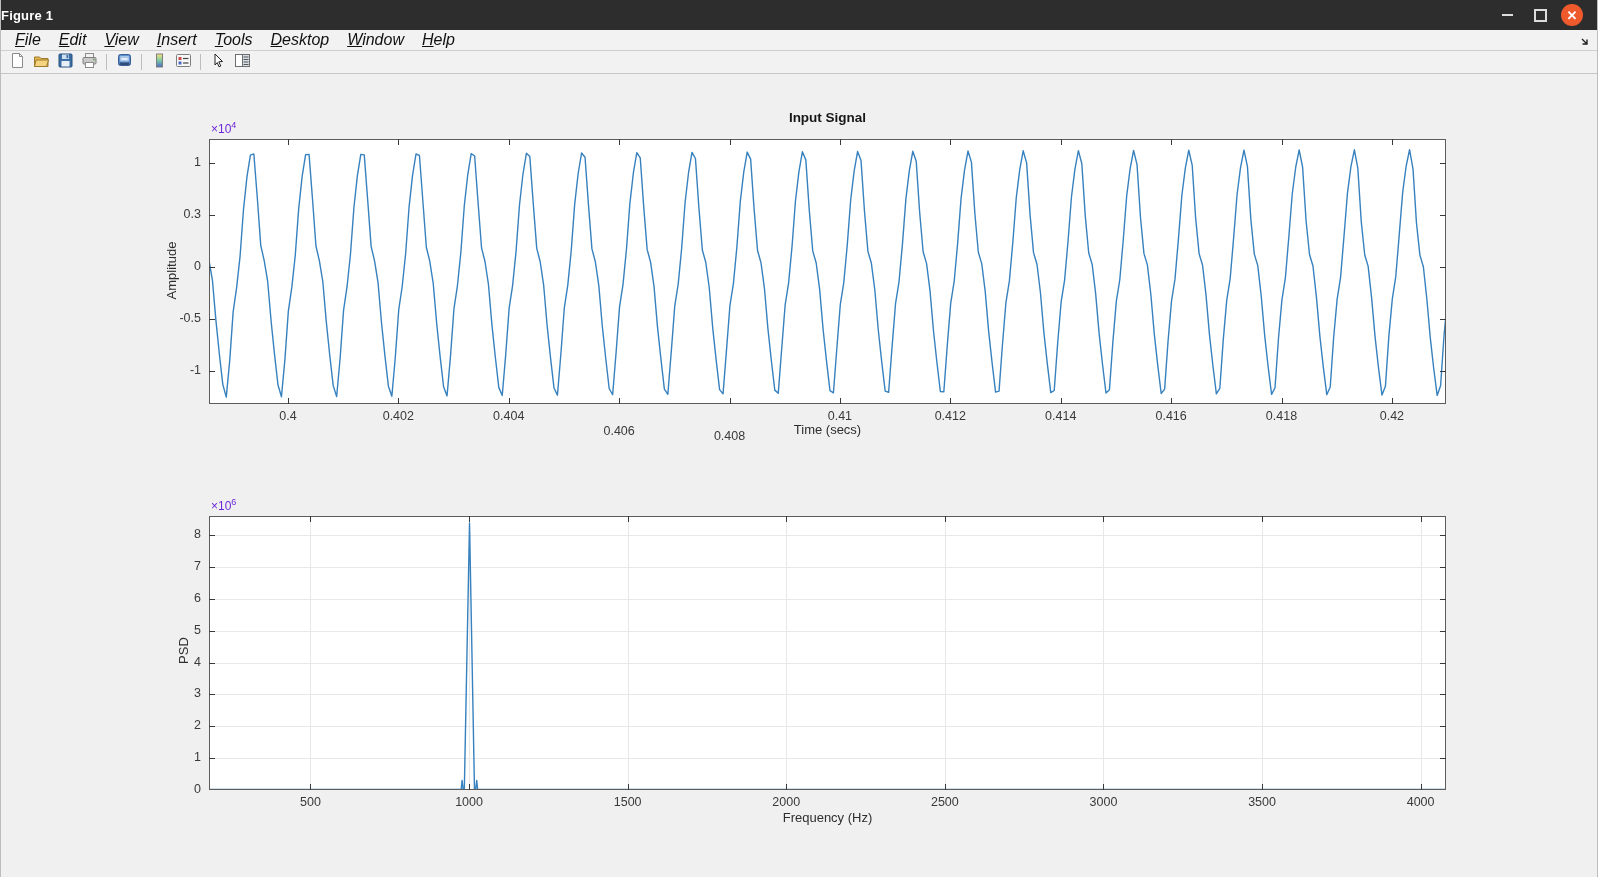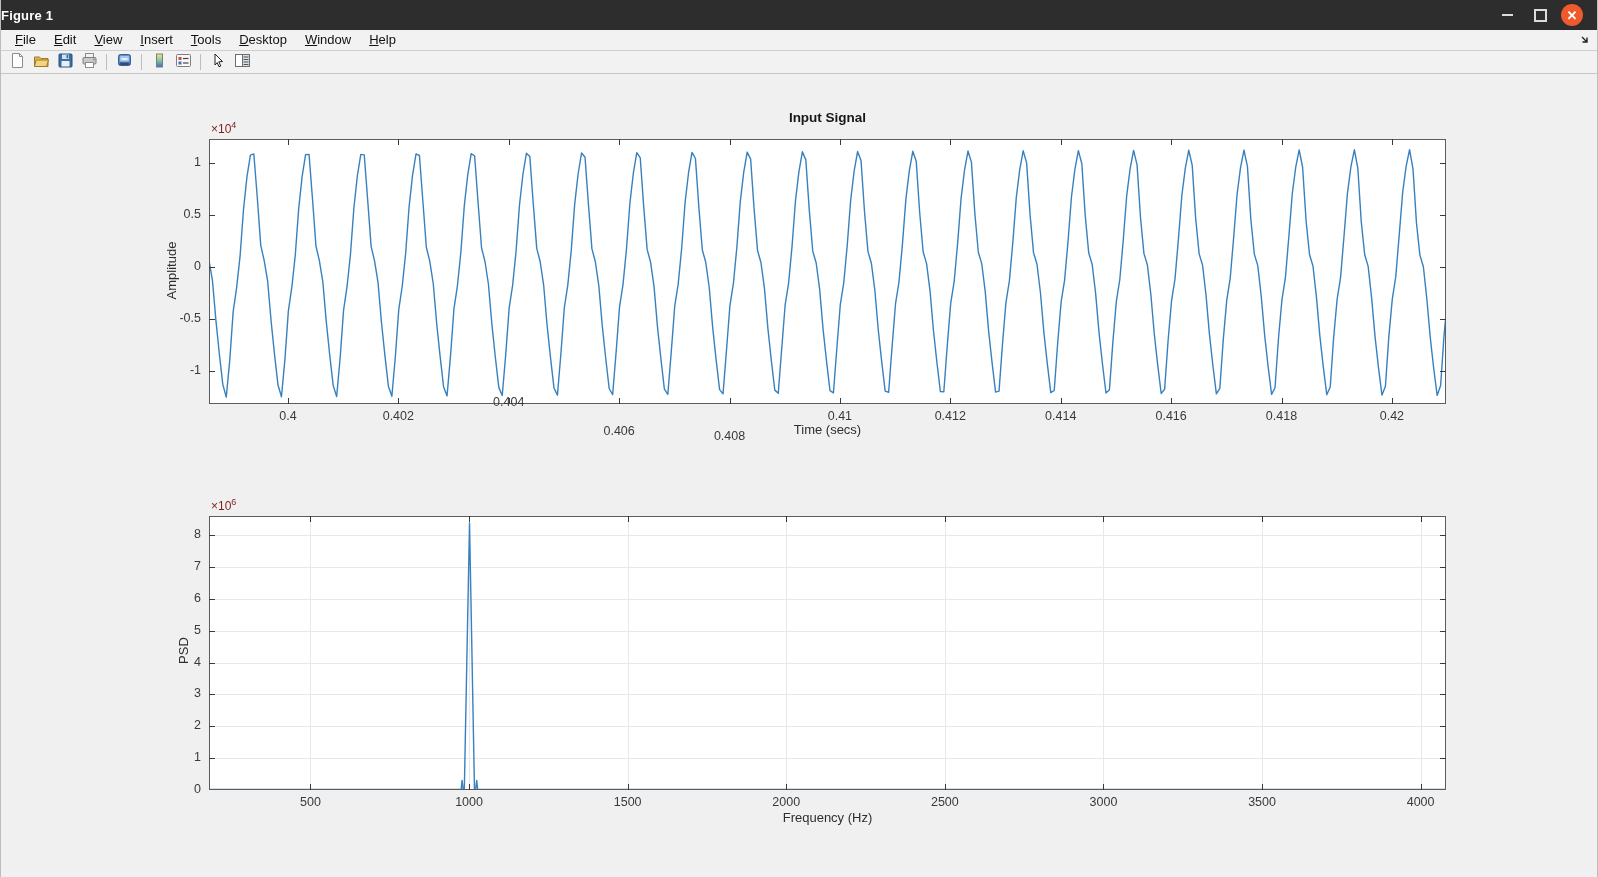--- a/index.html
+++ b/index.html
@@ -14,39 +14,39 @@
   .win-controls{position:absolute;right:0;top:0;height:30px;display:flex;align-items:center;
                 gap:9px;padding-right:14px;}
   .wc-btn{background:transparent;border:none;width:24px;height:24px;padding:0;cursor:pointer;
           display:flex;align-items:center;justify-content:center;}
   .wc-min-glyph{width:11px;height:2px;background:#DCDCDC;}
   .wc-max-glyph{width:9px;height:9px;border:2px solid #DCDCDC;background:transparent;}
   .wc-close{width:22px;height:22px;border-radius:50%;display:flex;align-items:center;justify-content:center;}
   .wc-close-x{color:#fff;font-size:13px;font-weight:bold;line-height:1;transform:translateY(-0.5px);}
   
   .menubar{height:20px;background:#F2F2F2;border-bottom:1px solid #CFCFCF;position:relative;
-           display:flex;align-items:center;padding-left:5px;font-size:13px;color:#111;}
+           display:flex;align-items:center;padding-left:5px;font-size:16px;color:#111;font-style:italic;}
   .menu-item{padding:1px 9px 2px 9px;cursor:default;}
   .menubar-overflow{position:absolute;right:6px;top:4px;width:12px;height:12px;}
   
   .toolbar{height:22px;background:#F2F2F2;border-bottom:1px solid #C6C6C6;
            display:flex;align-items:center;padding-left:5px;gap:2px;}
   .tb-btn{width:22px;height:20px;background:transparent;border:1px solid transparent;border-radius:2px;
           display:flex;align-items:center;justify-content:center;padding:0;cursor:pointer;}
   .tb-sep{width:1px;height:16px;background:#BDBDBD;margin:0 4px;}
   
   .canvas{position:relative;height:804px;background:#F0F0F0;}
   .axes-svg{position:absolute;}
   .tick-label{position:absolute;font-size:12.5px;color:#3A3A3A;white-space:nowrap;}
   .tick-label.ylab{text-align:right;}
   .tick-label.xlab{text-align:center;}
   .plot-title{position:absolute;font-weight:bold;font-size:13.5px;color:#171717;text-align:center;}
   .axis-label{position:absolute;font-size:13px;color:#2E2E2E;text-align:center;}
   .axis-label.rot{transform:rotate(-90deg);}
-  .multiplier{position:absolute;font-size:12px;color:#7f1d1d;}
+  .multiplier{position:absolute;font-size:12px;color:#6d28d9;}
   .multiplier sup{font-size:9px;}
   
   #title0 {left:208px;top:36px;width:1237px;}
   #title1 {left:208px;top:417px;width:1237px;}
   #xlabel0{left:208px;top:348px;width:1237px;}
   #xlabel1{left:208px;top:736px;width:1237px;}
   #ylabel0{left:130px;top:189px;width:80px;}
   #ylabel1{left:142px;top:569px;width:80px;}
   #mult0  {left:210px;top:46px;}
   #mult1  {left:210px;top:423px;}
@@ -201,31 +201,31 @@
         <line x1="1237" y1="76.5" x2="1231" y2="76.5" stroke="#3A3A3A"></line>
         <line x1="0" y1="128.5" x2="6" y2="128.5" stroke="#3A3A3A"></line>
         <line x1="1237" y1="128.5" x2="1231" y2="128.5" stroke="#3A3A3A"></line>
         <line x1="0" y1="180.5" x2="6" y2="180.5" stroke="#3A3A3A"></line>
         <line x1="1237" y1="180.5" x2="1231" y2="180.5" stroke="#3A3A3A"></line>
         <line x1="0" y1="232.5" x2="6" y2="232.5" stroke="#3A3A3A"></line>
         <line x1="1237" y1="232.5" x2="1231" y2="232.5" stroke="#3A3A3A"></line>
       </svg>
       <div class="tick-label xlab" style="left: 251.934px; top: 335px; width: 70px;">0.4</div>
       <div class="tick-label xlab" style="left: 362.331px; top: 335px; width: 70px;">0.402</div>
-      <div class="tick-label xlab" style="left: 472.728px; top: 321px; width: 70px;">0.404</div>
+      <div class="tick-label xlab" style="left: 472.728px; top: 335px; width: 70px;">0.404</div>
       <div class="tick-label xlab" style="left: 583.125px; top: 350px; width: 70px;">0.406</div>
       <div class="tick-label xlab" style="left: 693.523px; top: 335px; width: 70px; margin-top: 20px;">0.408</div>
       <div class="tick-label xlab" style="left: 803.92px; top: 335px; width: 70px;">0.41</div>
       <div class="tick-label xlab" style="left: 914.317px; top: 335px; width: 70px; text-align: center;">0.412</div>
       <div class="tick-label xlab" style="left: 1024.71px; top: 335px; width: 70px;">0.414</div>
       <div class="tick-label xlab" style="left: 1135.11px; top: 335px; width: 70px;">0.416</div>
       <div class="tick-label xlab" style="left: 1245.51px; top: 335px; width: 70px;">0.418</div>
       <div class="tick-label xlab" style="left: 1355.91px; top: 335px; width: 70px;">0.42</div>
       <div class="tick-label ylab" style="left: 146px; top: 80.902px; width: 54px;">1</div>
-      <div class="tick-label ylab" style="left: 146px; top: 132.863px; width: 54px;">0.5</div>
+      <div class="tick-label ylab" style="left: 146px; top: 132.863px; width: 54px;">0.3</div>
       <div class="tick-label ylab" style="left: 146px; top: 184.824px; width: 54px;">0</div>
       <div class="tick-label ylab" style="left: 146px; top: 236.784px; width: 54px;">-0.5</div>
       <div class="tick-label ylab" style="left: 146px; top: 288.745px; width: 54px;">-1</div>
       <svg width="1237" height="274" viewBox="0 0 1237 274" class="axes-svg" style="left: 208px; top: 442px;">
         <rect x="0" y="0" width="1237" height="274" fill="#FFFFFF"></rect>
         <line x1="101.5" y1="0" x2="101.5" y2="274" stroke="#E8E8E8" stroke-width="1"></line>
         <line x1="260.5" y1="0" x2="260.5" y2="274" stroke="#E8E8E8" stroke-width="1"></line>
         <line x1="419.5" y1="0" x2="419.5" y2="274" stroke="#E8E8E8" stroke-width="1"></line>
         <line x1="577.5" y1="0" x2="577.5" y2="274" stroke="#E8E8E8" stroke-width="1"></line>
         <line x1="736.5" y1="0" x2="736.5" y2="274" stroke="#E8E8E8" stroke-width="1"></line>

